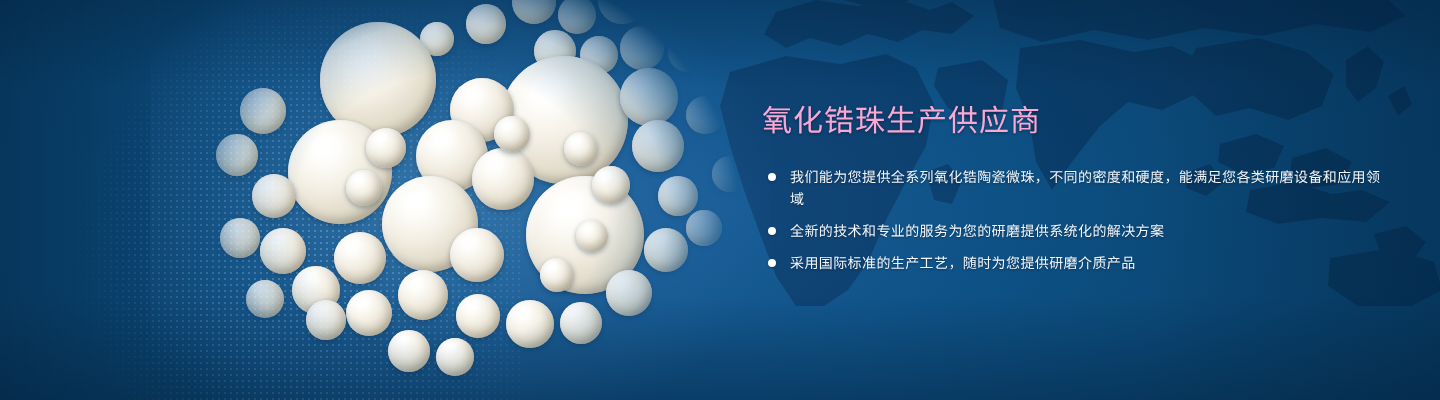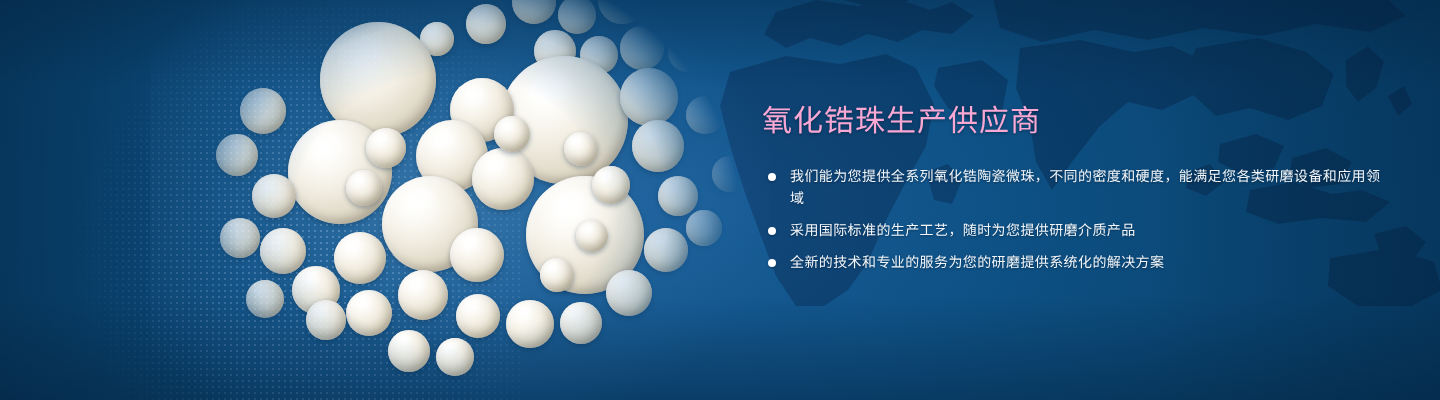--- a/index.html
+++ b/index.html
@@ -119,21 +119,20 @@
     line-height: 34px;
     font-weight: 400;
     color: #f9a8d4;
     letter-spacing: 1px;
     text-shadow: 0 1px 3px rgba(2,26,50,0.55);
   }
   .bullets {
     list-style: none;
     margin: 0;
     padding: 0;
-    font-family: Liberation Mono, monospace;
   }
   .bullet {
     position: relative;
     padding-left: 28px;
     margin-bottom: 10px;
     font-size: 14px;
     line-height: 22px;
     color: #f2f6fa;
     letter-spacing: 0.4px;
     text-shadow: 0 1px 2px rgba(2,26,50,0.5);
@@ -260,22 +259,22 @@
   <div class="copy">
     <h1 class="headline">氧化锆珠生产供应商</h1>
 
     <ul class="bullets">
       <li class="bullet">
         <span class="dot"></span>
         <span>我们能为您提供全系列氧化锆陶瓷微珠，不同的密度和硬度，能满足您各类研磨设备和应用领域</span>
       </li>
       <li class="bullet">
         <span class="dot"></span>
-        <span>采用国际标准的生产工艺，随时为您提供研磨介质产品</span>
+        <span>全新的技术和专业的服务为您的研磨提供系统化的解决方案</span>
       </li>
       <li class="bullet">
         <span class="dot"></span>
-        <span>全新的技术和专业的服务为您的研磨提供系统化的解决方案</span>
+        <span>采用国际标准的生产工艺，随时为您提供研磨介质产品</span>
       </li>
     </ul>
   </div>
 
 </div>
 
 </body></html>

